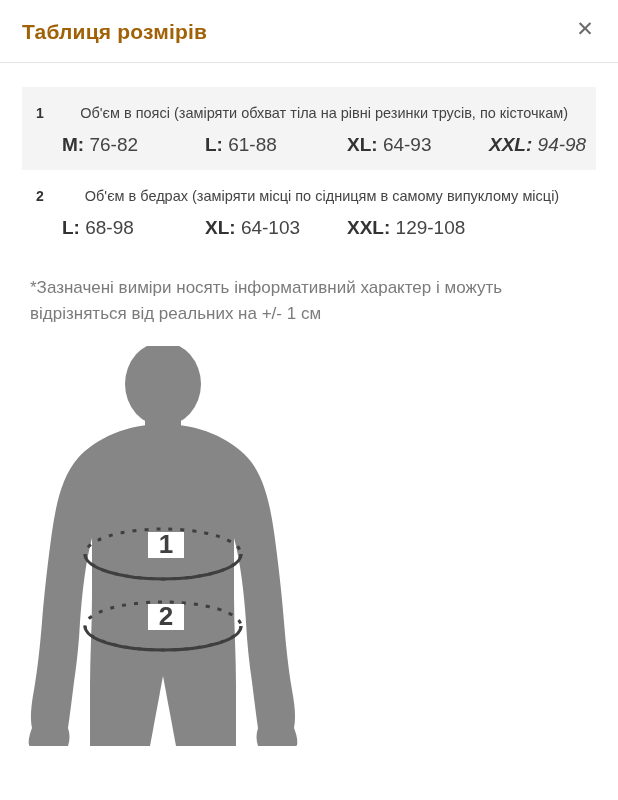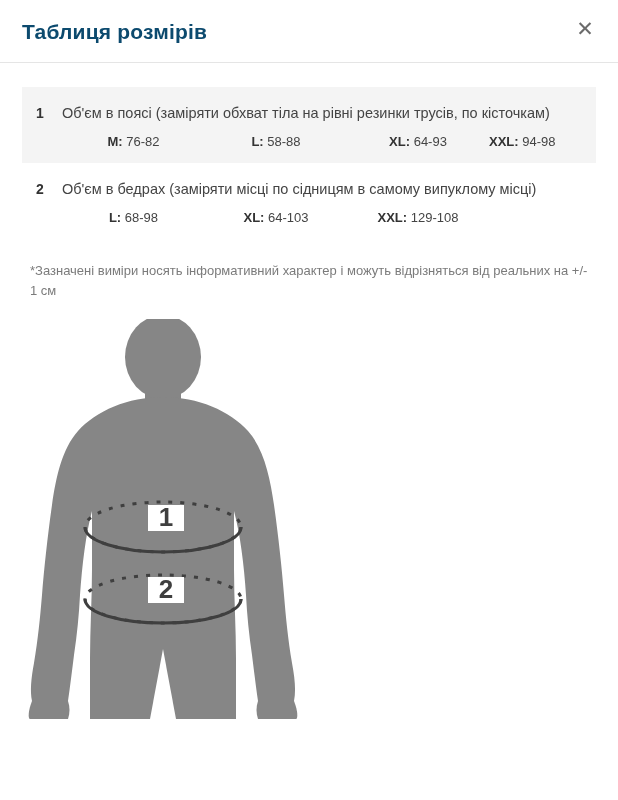--- a/index.html
+++ b/index.html
@@ -18,21 +18,21 @@
 
   
   .modal-header {
     position: relative;
     padding: 20px 22px 18px 22px;
     border-bottom: 1px solid #e5e5e5;
   }
   .modal-title {
     font-size: 21px;
     font-weight: bold;
-    color: #0c4a6e;
+    color: #a16207;
     letter-spacing: .2px;
     margin: 0;
   }
   .close-button {
     position: absolute;
     top: 16px;
     right: 20px;
     width: 26px;
     height: 26px;
     border: none;
@@ -68,43 +68,43 @@
     padding-top: 2px;
   }
   .measure-content {
     flex: 1 1 auto;
   }
   .measure-desc {
     font-size: 14.5px;
     line-height: 1.45;
     color: #444444;
     margin: 0 0 10px 0;
+    text-align: center;
   }
   .size-values {
     display: flex;
-    font-size: 13px;
+    font-size: 19px;
     color: #444444;
-    text-align: center;
   }
   .size-cell {
     flex: 0 0 auto;
     white-space: nowrap;
   }
   .size-cell .sz {
     font-weight: bold;
     color: #333333;
   }
   .size-cell:nth-child(1) { width: 143px; }
   .size-cell:nth-child(2) { width: 142px; }
   .size-cell:nth-child(3) { width: 142px; }
-  .size-cell:nth-child(4) { width: auto; }
+  .size-cell:nth-child(4) { width: auto; font-style: italic; }
 
   .disclaimer {
     margin: 22px 8px 0 8px;
-    font-size: 13px;
+    font-size: 17px;
     line-height: 1.55;
     color: #7b7b7b;
   }
 
   
   .figure-wrap {
     margin-top: 18px;
     width: 100%;
     height: 400px;
     overflow: hidden;
@@ -128,21 +128,21 @@
     <div class="measure-index">1</div>
     <div class="measure-content">
       <p class="measure-desc">Об'єм в поясі (заміряти обхват тіла на рівні резинки трусів, по кісточкам)</p>
       <div class="size-values">
         <div class="size-cell">
           <span class="sz">M:</span>
           <span>76-82</span>
         </div>
         <div class="size-cell">
           <span class="sz">L:</span>
-          <span>58-88</span>
+          <span>61-88</span>
         </div>
         <div class="size-cell">
           <span class="sz">XL:</span>
           <span>64-93</span>
         </div>
         <div class="size-cell">
           <span class="sz">XXL:</span>
           <span>94-98</span>
         </div>
       </div>

